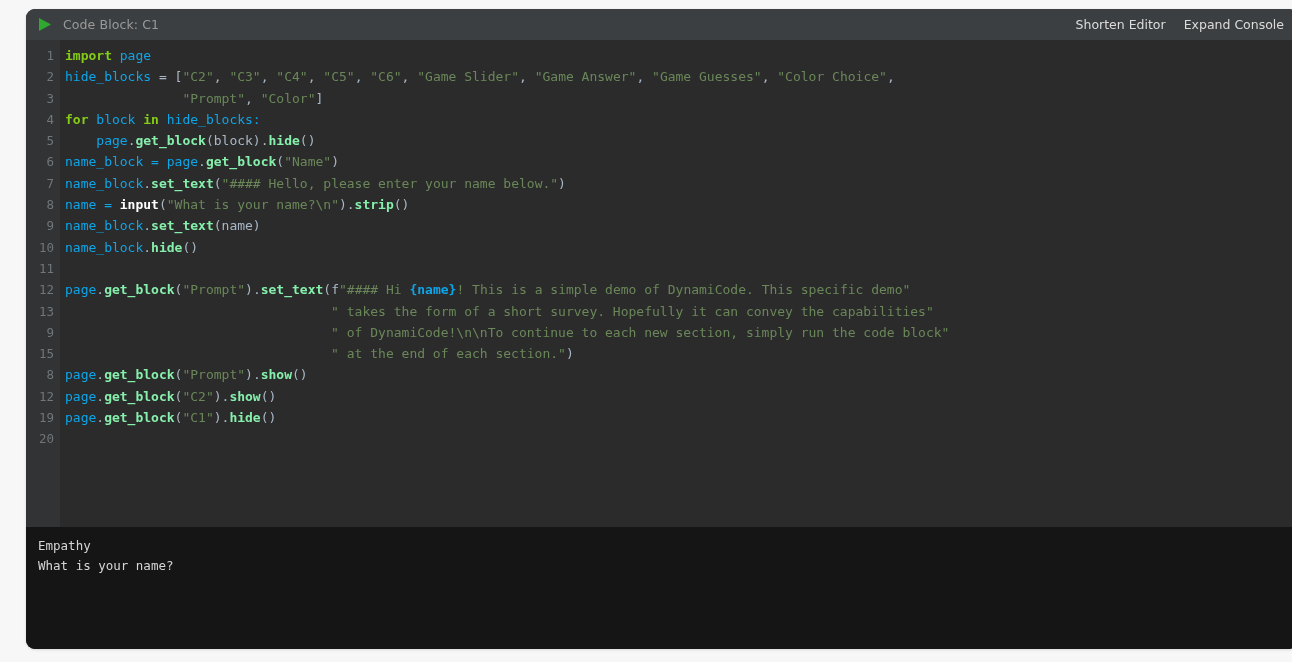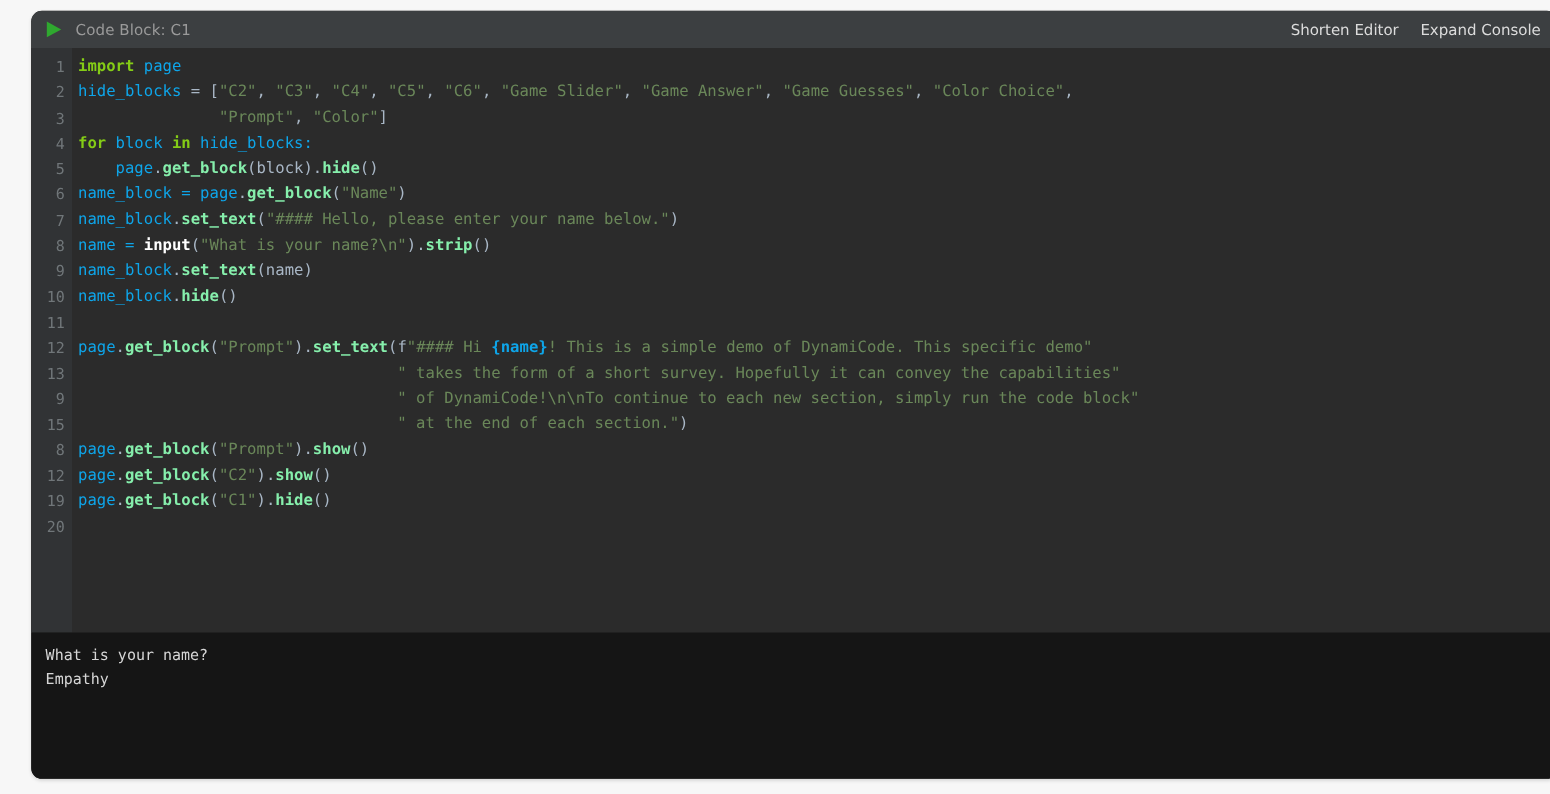--- a/index.html
+++ b/index.html
@@ -172,15 +172,15 @@
         <div>9</div>
         <div>15</div>
         <div>8</div>
         <div>12</div>
         <div>19</div>
         <div>20</div>
       </div>
     <div class="code-area" id="code-area"><div class="code-line"><span class="kw">import</span><span class="punc"> </span><span class="id">page</span></div><div class="code-line"><span class="id">hide_blocks</span><span class="punc"> = [</span><span class="str">"C2"</span><span class="punc">, </span><span class="str">"C3"</span><span class="punc">, </span><span class="str">"C4"</span><span class="punc">, </span><span class="str">"C5"</span><span class="punc">, </span><span class="str">"C6"</span><span class="punc">, </span><span class="str">"Game Slider"</span><span class="punc">, </span><span class="str">"Game Answer"</span><span class="punc">, </span><span class="str">"Game Guesses"</span><span class="punc">, </span><span class="str">"Color Choice"</span><span class="punc">,</span></div><div class="code-line"><span class="punc">               </span><span class="str">"Prompt"</span><span class="punc">, </span><span class="str">"Color"</span><span class="punc">]</span></div><div class="code-line"><span class="kw">for</span><span class="id"> block </span><span class="kw">in</span><span class="id"> hide_blocks:</span></div><div class="code-line"><span class="id">    page</span><span class="punc">.</span><span class="fn">get_block</span><span class="punc">(block)</span><span class="punc">.</span><span class="fn">hide</span><span class="punc">()</span></div><div class="code-line"><span class="id">name_block = page</span><span class="punc">.</span><span class="fn">get_block</span><span class="punc">(</span><span class="str">"Name"</span><span class="punc">)</span></div><div class="code-line"><span class="id">name_block</span><span class="punc">.</span><span class="fn">set_text</span><span class="punc">(</span><span class="str">"#### Hello, please enter your name below."</span><span class="punc">)</span></div><div class="code-line"><span class="id">name = </span><span class="bi">input</span><span class="punc">(</span><span class="str">"What is your name?\n"</span><span class="punc">)</span><span class="punc">.</span><span class="fn">strip</span><span class="punc">()</span></div><div class="code-line"><span class="id">name_block</span><span class="punc">.</span><span class="fn">set_text</span><span class="punc">(name)</span></div><div class="code-line"><span class="id">name_block</span><span class="punc">.</span><span class="fn">hide</span><span class="punc">()</span></div><div class="code-line">&nbsp;</div><div class="code-line"><span class="id">page</span><span class="punc">.</span><span class="fn">get_block</span><span class="punc">(</span><span class="str">"Prompt"</span><span class="punc">)</span><span class="punc">.</span><span class="fn">set_text</span><span class="punc">(</span><span class="fpfx">f</span><span class="str">"#### Hi </span><span class="fexp">{name}</span><span class="str">! This is a simple demo of DynamiCode. This specific demo"</span></div><div class="code-line"><span class="punc">                                  </span><span class="str">" takes the form of a short survey. Hopefully it can convey the capabilities"</span></div><div class="code-line"><span class="punc">                                  </span><span class="str">" of DynamiCode!\n\nTo continue to each new section, simply run the code block"</span></div><div class="code-line"><span class="punc">                                  </span><span class="str">" at the end of each section."</span><span class="punc">)</span></div><div class="code-line"><span class="id">page</span><span class="punc">.</span><span class="fn">get_block</span><span class="punc">(</span><span class="str">"Prompt"</span><span class="punc">)</span><span class="punc">.</span><span class="fn">show</span><span class="punc">()</span></div><div class="code-line"><span class="id">page</span><span class="punc">.</span><span class="fn">get_block</span><span class="punc">(</span><span class="str">"C2"</span><span class="punc">)</span><span class="punc">.</span><span class="fn">show</span><span class="punc">()</span></div><div class="code-line"><span class="id">page</span><span class="punc">.</span><span class="fn">get_block</span><span class="punc">(</span><span class="str">"C1"</span><span class="punc">)</span><span class="punc">.</span><span class="fn">hide</span><span class="punc">()</span></div><div class="code-line">&nbsp;</div></div>
   </div>
 
-  <div class="console-pane" id="console-pane"><div class="console-line">What is your name?</div><div class="console-line">Empathy</div></div>
+  <div class="console-pane" id="console-pane"><div class="console-line">Empathy</div><div class="console-line">What is your name?</div></div>
 
 </div>
 
 </body></html>

